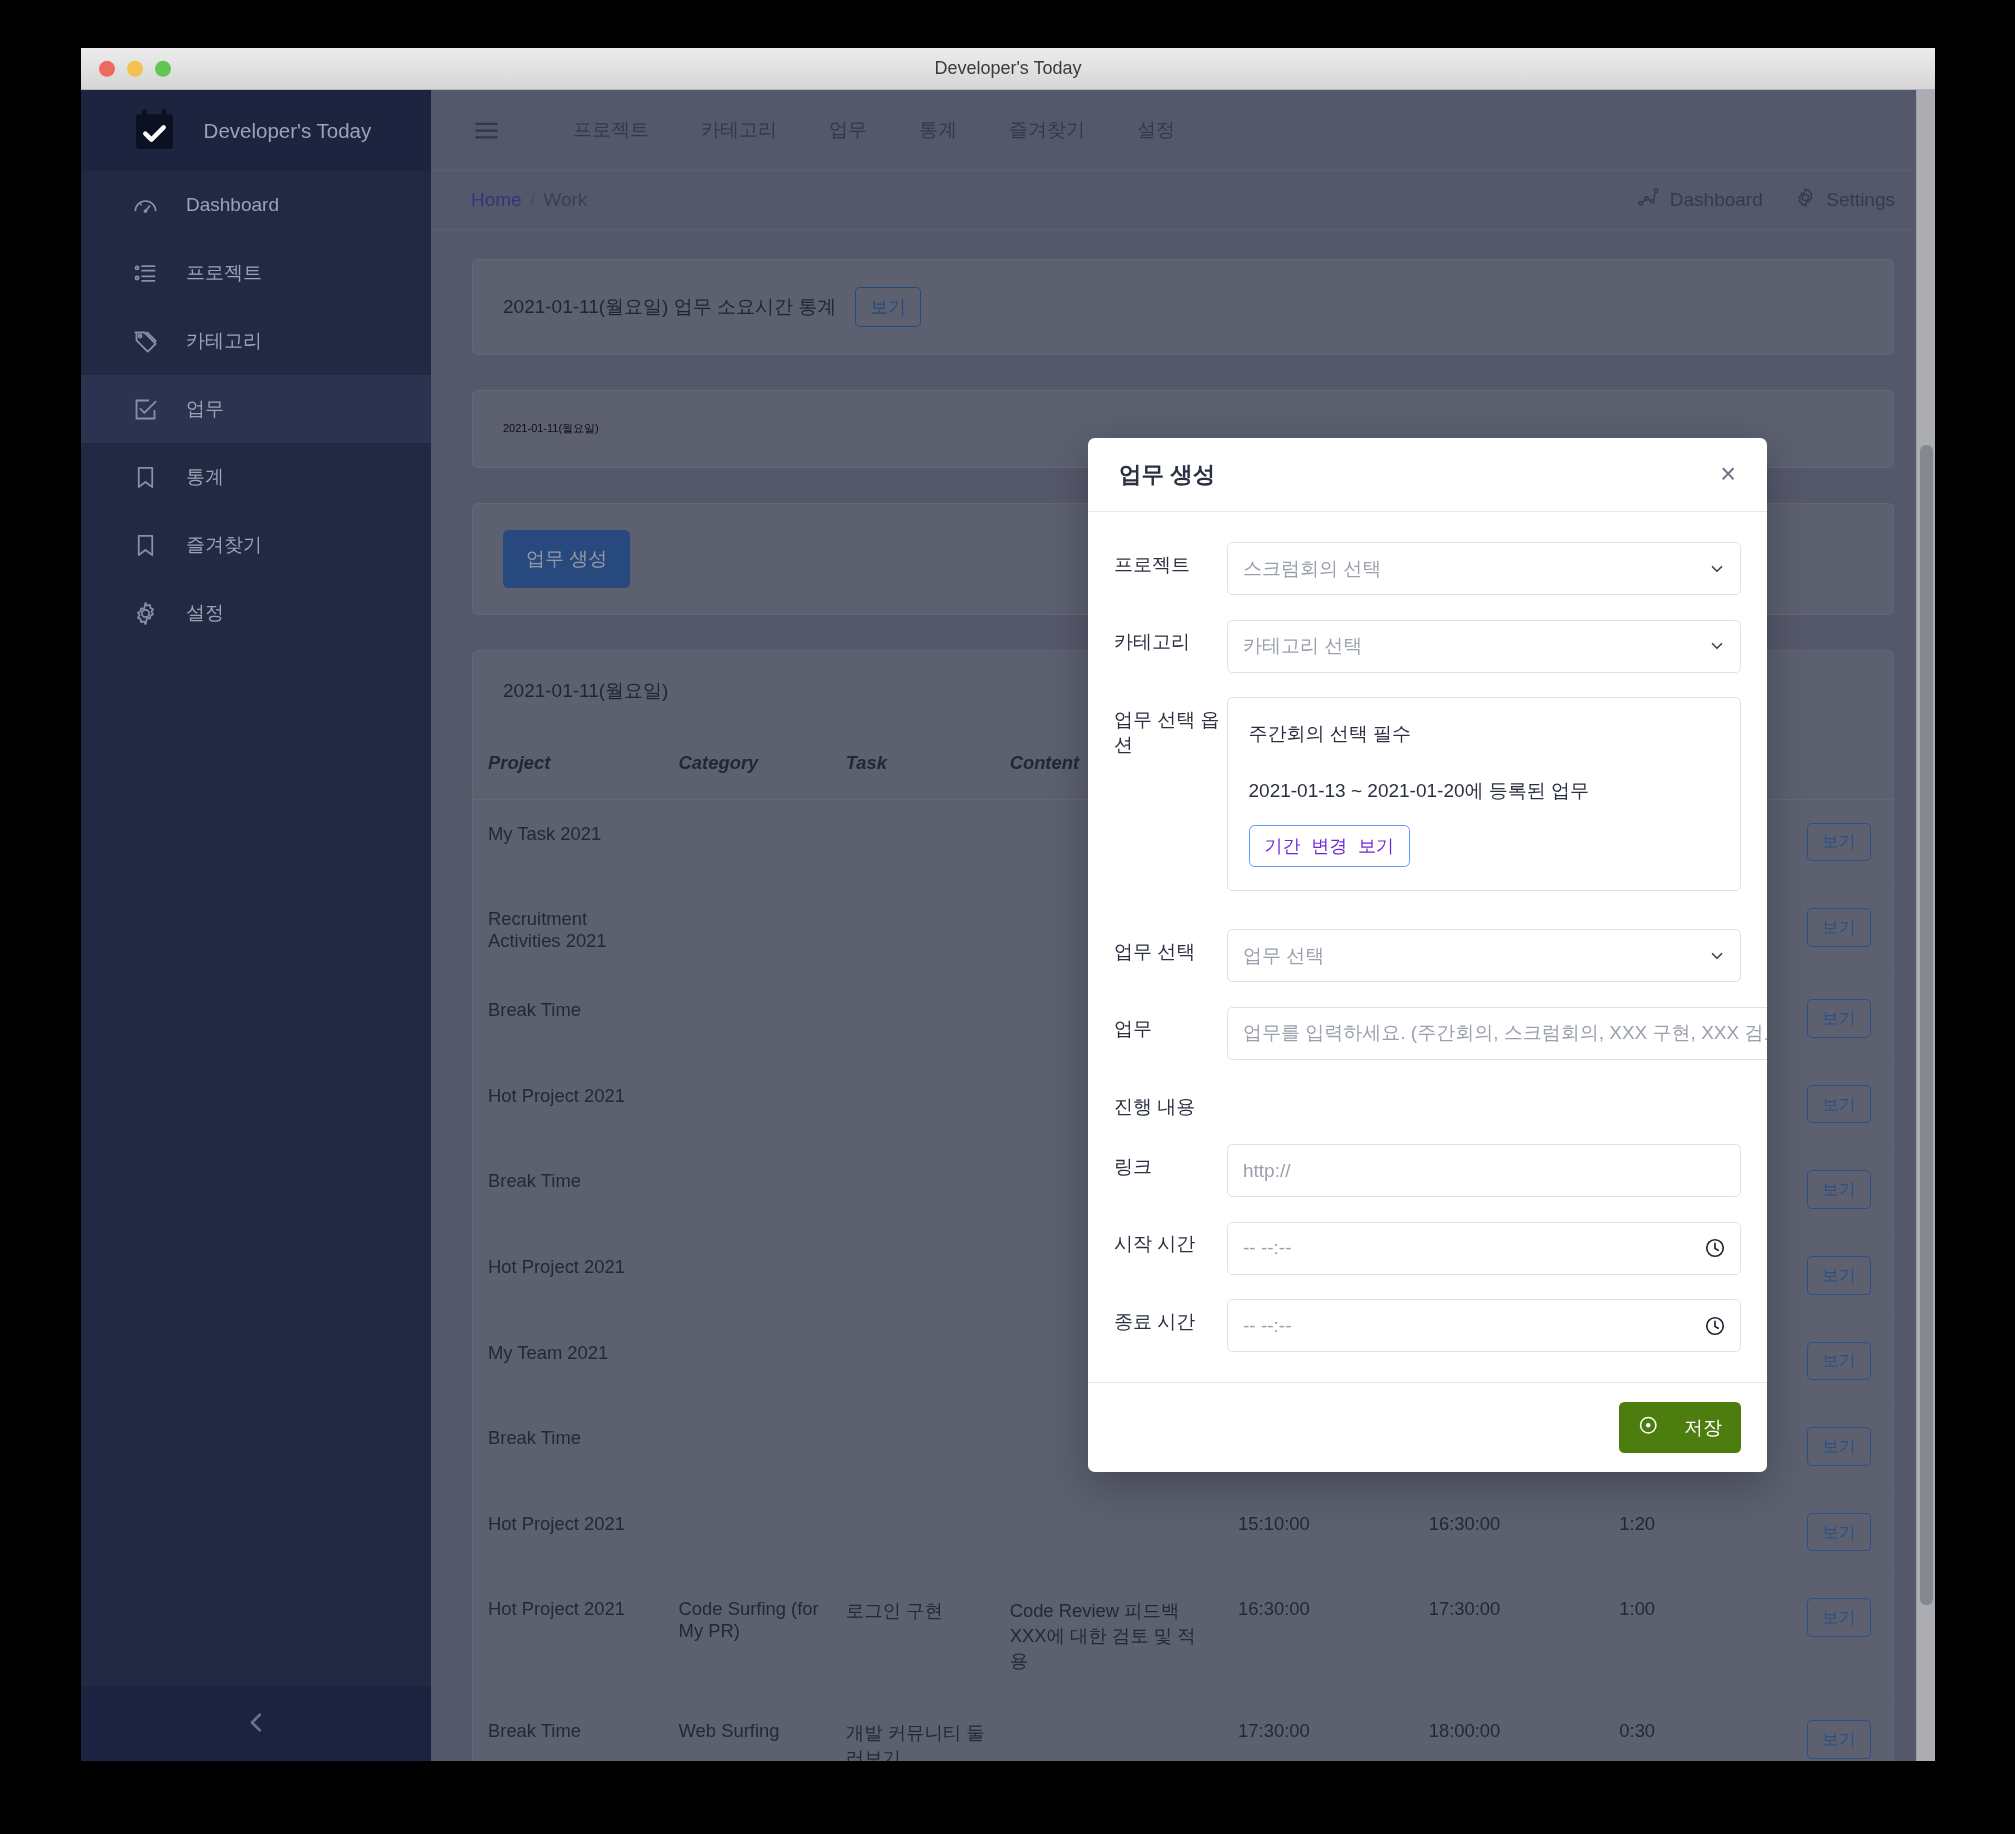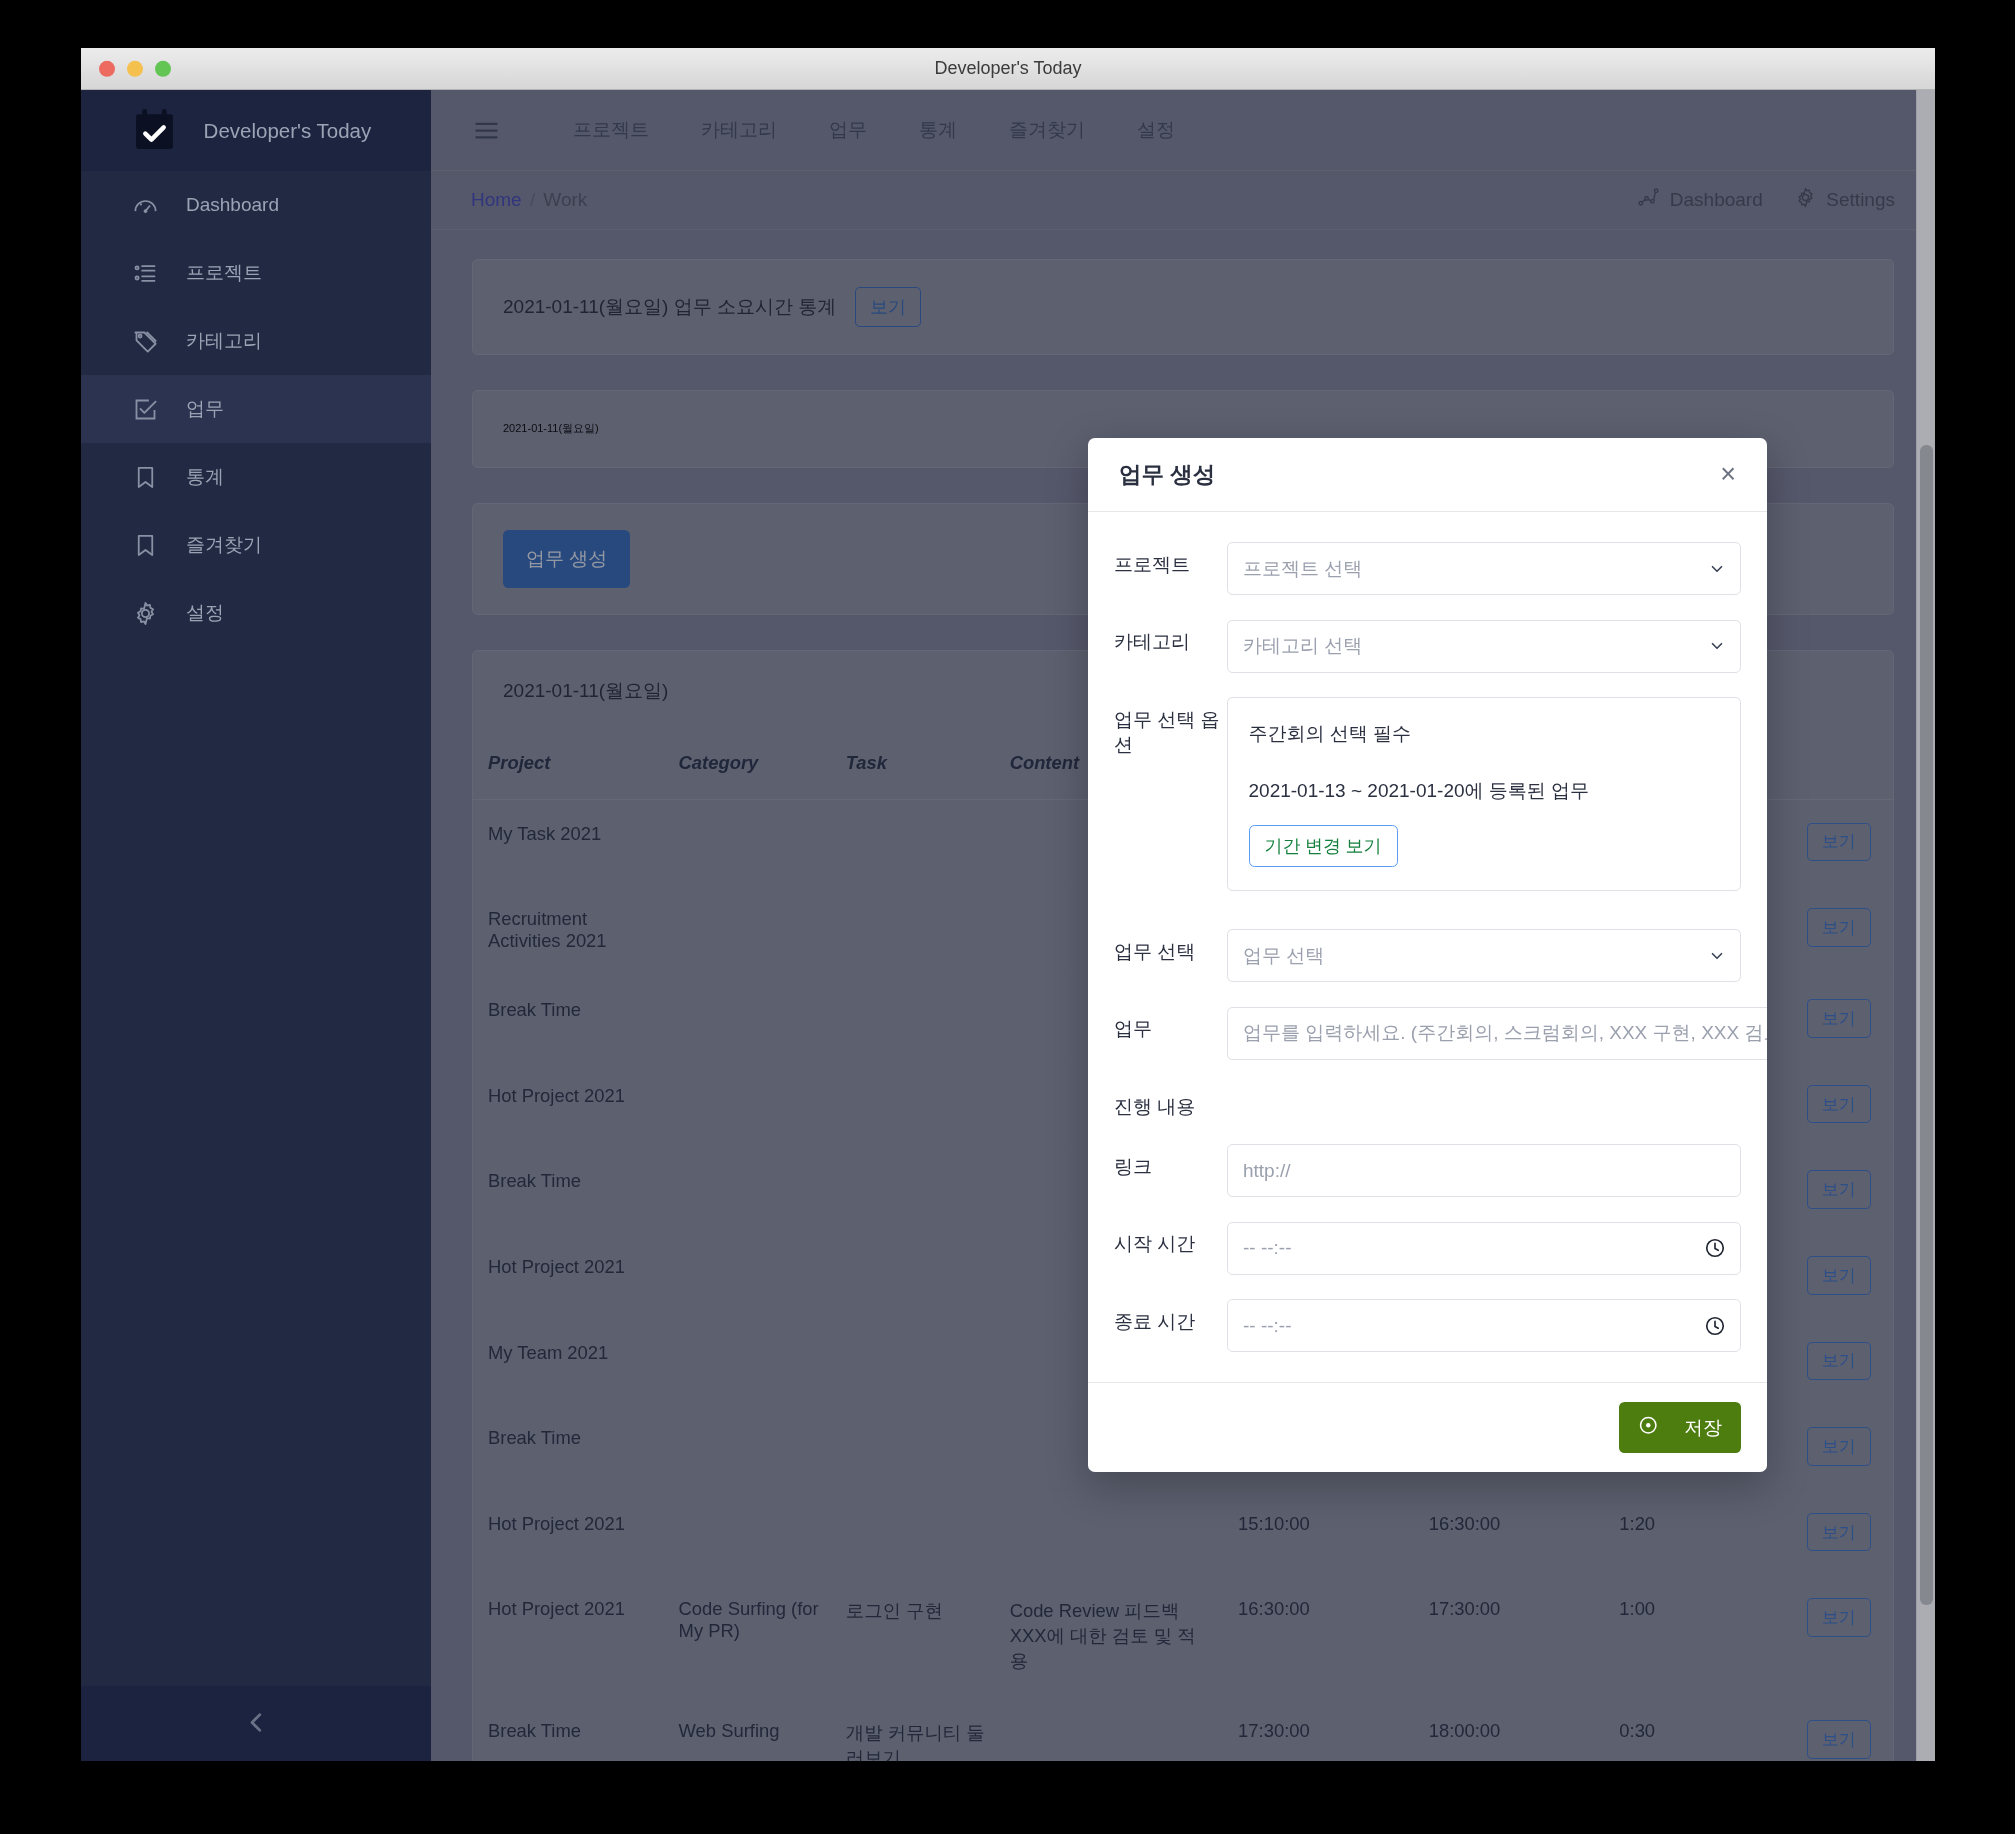--- a/index.html
+++ b/index.html
@@ -180,22 +180,22 @@
     width: 18px; height: 18px; color: #3a4257;
   }
 
   .infobox {
     border: 0.7px solid #dfe1e6; border-radius: 5.5px; background: #fff;
     padding: 23px 20.5px 23px 20.5px;
   }
   .infobox .line1 { font-size: 19px; color: #2b3040; margin-bottom: 31px; }
   .infobox .line2 { font-size: 19px; color: #2b3040; margin-bottom: 20.5px; }
   .btn-period {
-    border: 0.7px solid #5a9cf8; color: #15803d; background: transparent;
-    border-radius: 5.5px; padding: 8.2px 15px; font-size: 18px; cursor: pointer; font-family: Liberation Serif, serif;
+    border: 0.7px solid #5a9cf8; color: #6d28d9; background: transparent;
+    border-radius: 5.5px; padding: 8.2px 15px; font-size: 18px; cursor: pointer; font-family: Liberation Mono, monospace;
   }
 
   .finput {
     width: 100%; height: 53px; border: 0.7px solid #dfe1e6; border-radius: 5.5px;
     background: #fff; font-size: 19px; color: #9aa0ad;
     padding: 0 15px; font-family: inherit;
     display: flex; align-items: center; overflow: hidden; white-space: nowrap;
   }
   .ftextarea {
     width: 100%; height: 142px; border: 0.7px solid #dfe1e6; border-radius: 5.5px;
@@ -583,21 +583,21 @@
           <span id="modal-title">업무 생성</span>
           <button id="modal-close">×</button>
         </div>
 
         <div id="modal-body">
 
           <div class="frow">
             <div class="flabel">프로젝트</div>
             <div class="fctl">
               <div class="fselect">
-                <span>프로젝트 선택</span>
+                <span>스크럼회의 선택</span>
                 <span class="chev">
                   <svg viewBox="0 0 24 24" fill="none" stroke="currentColor" stroke-width="2.2" width="18" height="18">
                       <path d="M6 9l6 6 6-6" stroke-linecap="round" stroke-linejoin="round"></path>
                     </svg>
                 </span>
               </div>
             </div>
           </div>
 
           <div class="frow">

